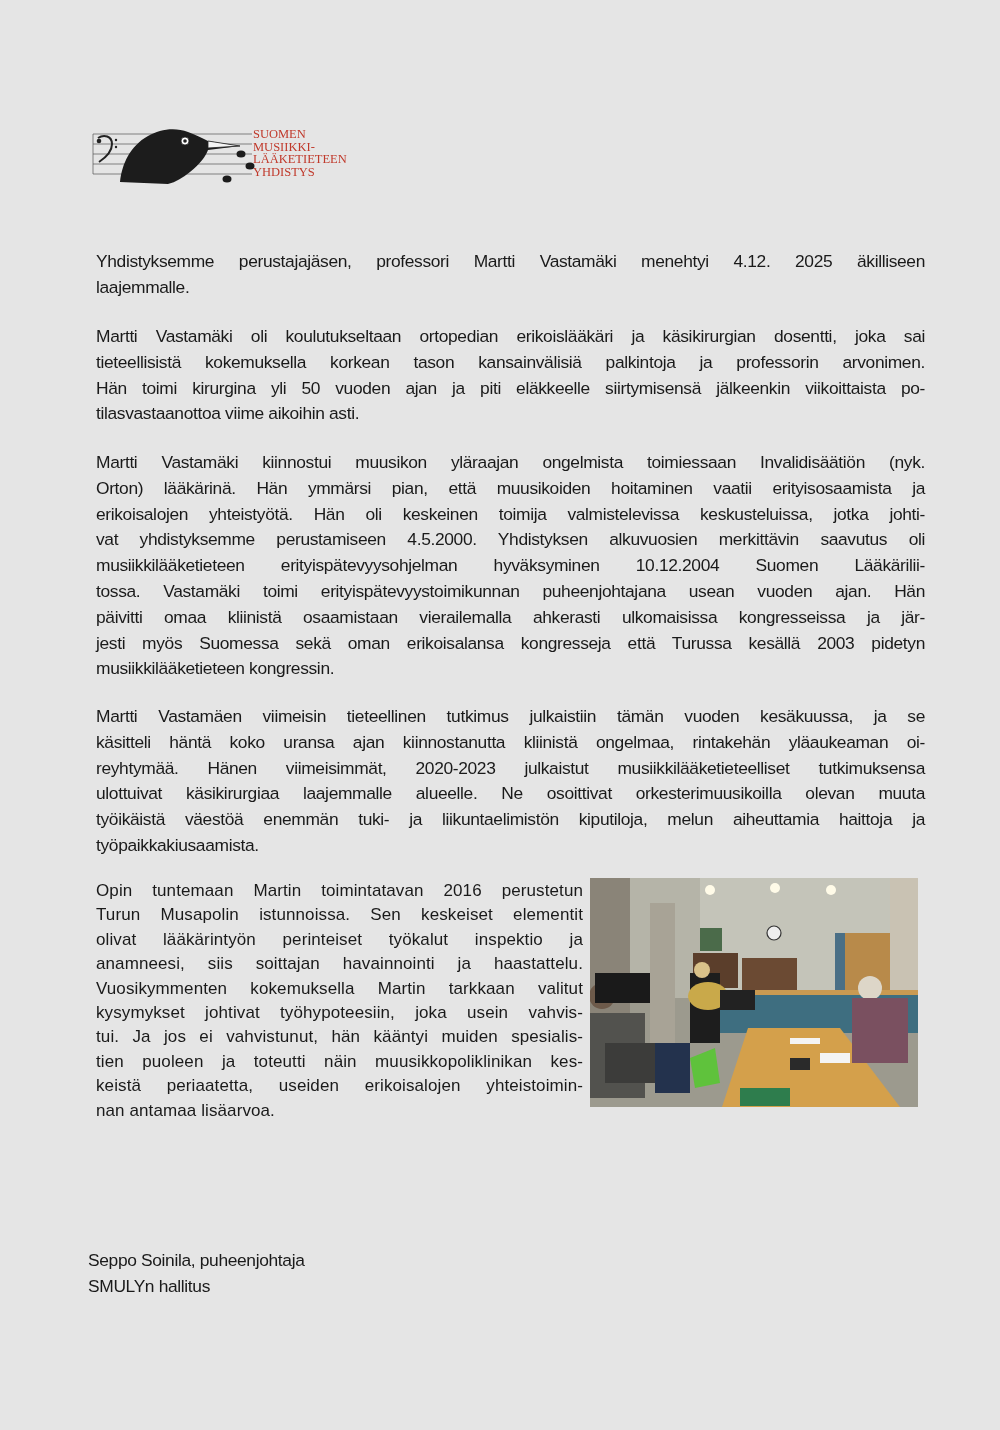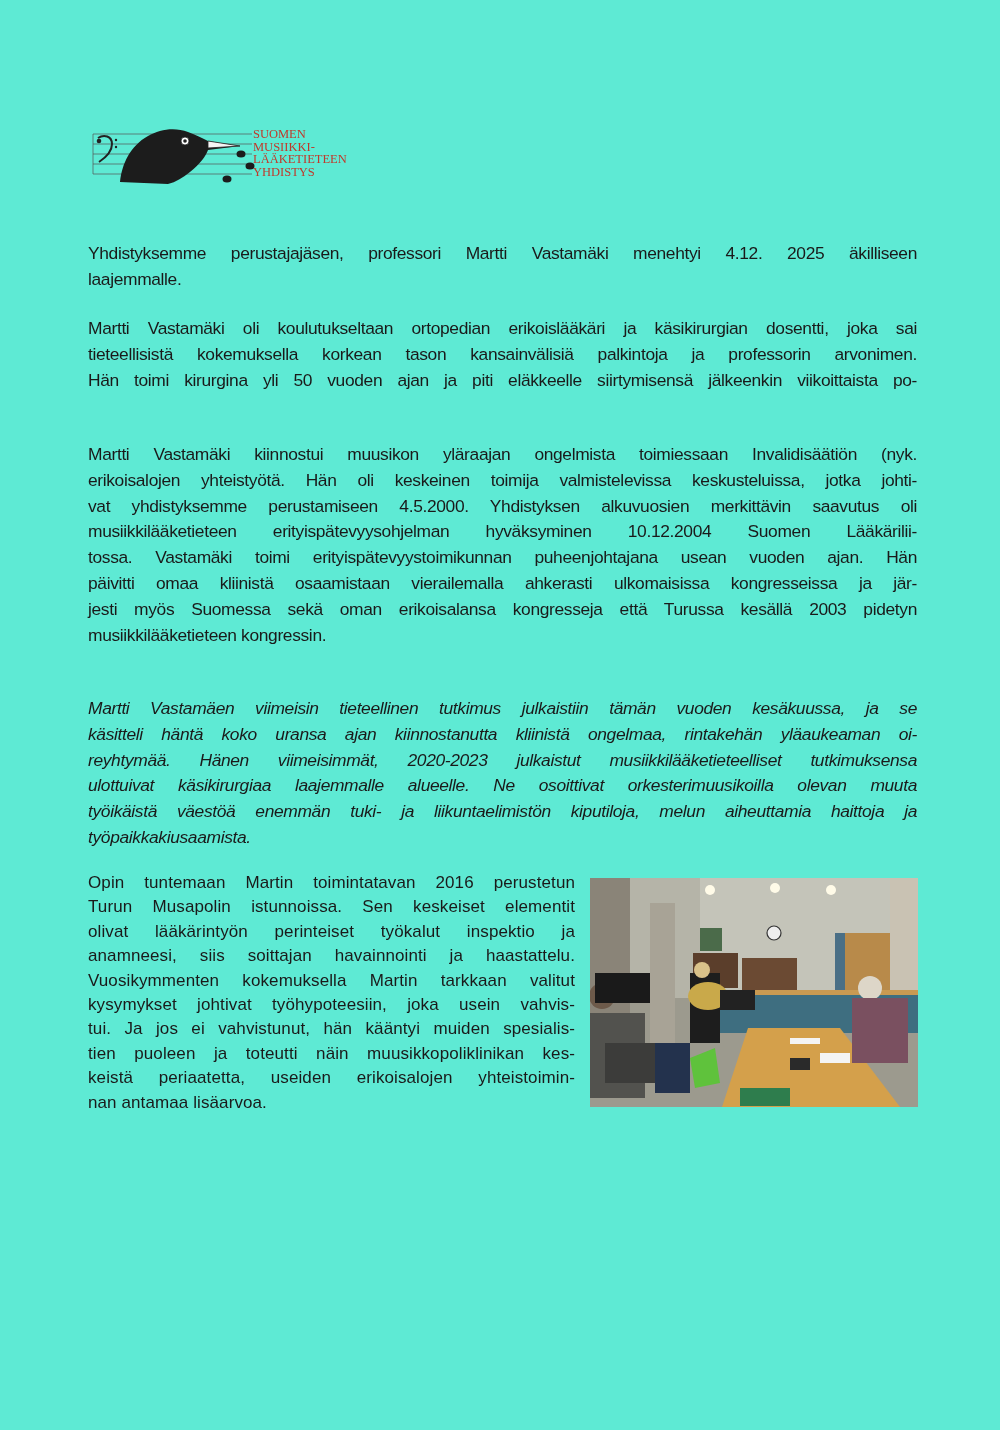--- a/index.html
+++ b/index.html
@@ -1,42 +1,42 @@
 <!DOCTYPE html>
 <html><head>
   <meta charset="utf-8">
   <style>
     html, body { margin: 0; padding: 0; background: #ffffff; }
     body { width: 1000px; height: 1430px; position: relative; overflow: hidden; }
     .page {
       position: absolute; left: 0; top: 0; width: 1000px; height: 1430px;
-      background: #5eead4; color: #1a1a1a;
+      background: #e5e5e5; color: #1a1a1a;
       font-family: "Liberation Sans", sans-serif;
     }
     .logo { position: absolute; left: 90px; top: 124px; width: 280px; height: 62px; }
     .logo svg { position: absolute; left: 0; top: 0; }
     .logo-text {
       position: absolute; left: 163px; top: 4px;
       font-family: "Liberation Serif", serif; color: #c0392b;
       font-size: 12.5px; line-height: 12.6px; letter-spacing: 0px;
     }
     .logo-text div { white-space: nowrap; }
 
     .para {
       position: absolute; left: 88px; width: 829px;
       font-size: 17.4px; line-height: 25.8px;
       text-align: justify; letter-spacing: -0.35px; word-spacing: 0px;
-      margin: 0;
+      margin: 8px;
     }
     .para .ln { display: block; text-align: justify; text-align-last: justify; white-space: nowrap; height: 25.8px; }
     .para .ln.last { text-align-last: left; }
     .p1 { top: 241px; }
     .p2 { top: 316px; }
     .p3 { top: 442px; }
-    .p4 { top: 696px; font-style: italic; }
+    .p4 { top: 696px; }
     .p5 { top: 871px; width: 487px; letter-spacing: 0.1px; font-size: 17.0px; line-height: 24.4px; }
     .p5 .ln { height: 24.4px; }
     .p6 { top: 1150px; }
     .sig { position: absolute; left: 88px; top: 1248px; font-size: 17.4px; line-height: 25.8px; letter-spacing: -0.35px; }
 
     .photo {
       position: absolute; left: 590px; top: 878px; width: 328px; height: 229px;
       overflow: hidden; background: #8f8b7c;
     }
     .photo svg { display: block; }
@@ -82,24 +82,26 @@
 
   <div class="para p1">
     <span class="ln">Yhdistyksemme perustajajäsen, professori Martti Vastamäki menehtyi 4.12. 2025 äkilliseen</span>
     <span class="ln last">laajemmalle.</span>
   </div>
 
   <div class="para p2">
     <span class="ln">Martti Vastamäki oli koulutukseltaan ortopedian erikoislääkäri ja käsikirurgian dosentti, joka sai</span>
     <span class="ln">tieteellisistä kokemuksella korkean tason kansainvälisiä palkintoja ja professorin arvonimen.</span>
     <span class="ln">Hän toimi kirurgina yli 50 vuoden ajan ja piti eläkkeelle siirtymisensä jälkeenkin viikoittaista po-</span>
+    <span class="ln last">tilasvastaanottoa viime aikoihin asti.</span>
   </div>
 
   <div class="para p3">
     <span class="ln">Martti Vastamäki kiinnostui muusikon yläraajan ongelmista toimiessaan Invalidisäätiön (nyk.</span>
+    <span class="ln">Orton) lääkärinä. Hän ymmärsi pian, että muusikoiden hoitaminen vaatii erityisosaamista ja</span>
     <span class="ln">erikoisalojen yhteistyötä. Hän oli keskeinen toimija valmistelevissa keskusteluissa, jotka johti-</span>
     <span class="ln">vat yhdistyksemme perustamiseen 4.5.2000. Yhdistyksen alkuvuosien merkittävin saavutus oli</span>
     <span class="ln">musiikkilääketieteen erityispätevyysohjelman hyväksyminen 10.12.2004 Suomen Lääkärilii-</span>
     <span class="ln">tossa. Vastamäki toimi erityispätevyystoimikunnan puheenjohtajana usean vuoden ajan. Hän</span>
     <span class="ln">päivitti omaa kliinistä osaamistaan vierailemalla ahkerasti ulkomaisissa kongresseissa ja jär-</span>
     <span class="ln">jesti myös Suomessa sekä oman erikoisalansa kongresseja että Turussa kesällä 2003 pidetyn</span>
     <span class="ln last">musiikkilääketieteen kongressin.</span>
   </div>
 
   <div class="para p4">
@@ -173,14 +175,18 @@
       <rect x="15" y="165" width="55" height="40" fill="#3c3c3a"></rect>
 
       <rect x="5" y="95" width="55" height="30" fill="#1a1a1a"></rect>
 
       <rect x="65" y="165" width="35" height="50" fill="#23324d"></rect>
       <polygon points="100,180 125,170 130,205 105,210" fill="#5fc23c"></polygon>
     </svg>
   </div>
 
 
+  <div class="sig">
+    <div>Seppo Soinila, puheenjohtaja</div>
+    <div>SMULYn hallitus</div>
+  </div>
 
 </div>
 
 </body></html>

